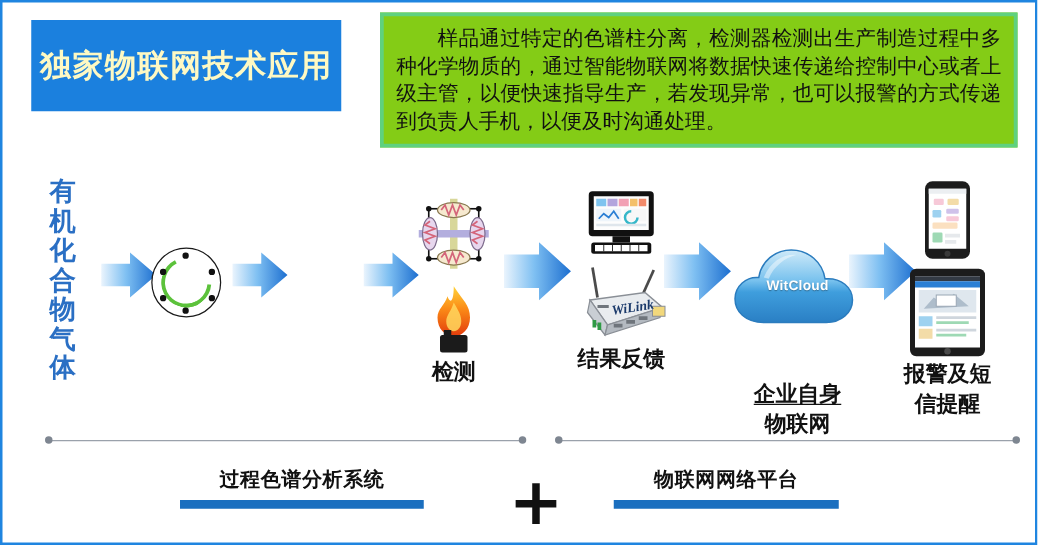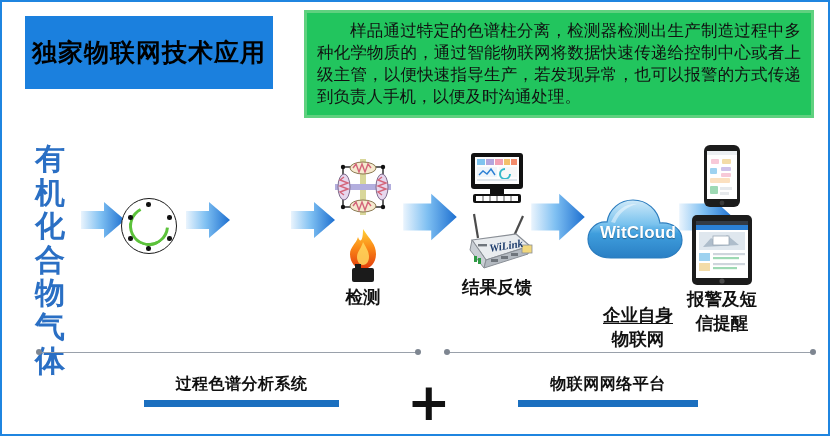--- a/index.html
+++ b/index.html
@@ -15,43 +15,43 @@
   }
 
   
   .title-banner{
     position:absolute;left:23px;top:14px;
     width:248px;height:73px;
     background:#1b80de;
     display:flex;align-items:center;justify-content:center;
   }
   .title-banner .t{
-    color:#000000;font-size:25px;font-weight:bold;
+    color:#fef9c3;font-size:25px;font-weight:bold;
     letter-spacing:1px;white-space:nowrap;
   }
 
   .desc-box{
     position:absolute;left:302px;top:8px;
     width:510px;height:108px;
     box-sizing:border-box;
     border:3px solid #5fd17f;
-    background:#22c55e;
+    background:#84cc16;
     padding:7px 10px 5px 10px;
   }
   .desc-box .p{
     font-size:16.5px;line-height:1.33;color:#111;
     text-indent:2em;text-align:justify;
     font-family:"DejaVu Sans","Liberation Sans",sans-serif;
   }
 
   
   .vlabel{
     position:absolute;left:33px;top:140px;
     width:30px;
-    color:#2a6fc4;font-weight:bold;font-size:30px;
+    color:#2a6fc4;font-weight:bold;font-size:21px;
     line-height:1.12;text-align:center;
   }
 
   
   .arrow{
     position:absolute;
     width:46px;height:44px;
   }
   .arrow svg{display:block;width:100%;height:100%;}
 
@@ -115,21 +115,21 @@
 
   .tcd{width:62px;height:62px;}
   .flame{width:46px;height:56px;}
 
   .monitor{width:60px;height:54px;}
   .router{width:78px;height:62px;}
 
   .cloud{width:108px;height:74px;position:relative;}
   .cloud .ctxt{
     position:absolute;left:0;right:0;top:31px;text-align:center;
-    color:#ffffff;font-size:17px;font-weight:bold;
+    color:#ffffff;font-size:11px;font-weight:bold;
     text-shadow:0 1px 1px rgba(0,0,0,.35);
     letter-spacing:.2px;
   }
 
   .phone{width:38px;height:64px;}
   .tablet{width:62px;height:72px;}
 </style>
 </head>
 <body>
 
@@ -321,21 +321,21 @@
           <path d="M27 66 C12 66 4 57 4 47 C4 37 13 29 23 30 C25 17 36 8 49 8 C63 8 74 18 76 31 C89 30 98 38 98 48 C98 58 89 66 77 66 Z" fill="url(#cg)" stroke="#2b7cbe" stroke-width="1.2"></path>
           <path d="M27 30 C33 16 44 11 53 12 C44 14 35 21 31 31 Z" fill="#ffffff" opacity=".45"></path>
         </svg>
         <div class="ctxt">WitCloud</div>
       </div>
     </div>
     <div class="cap u">企业自身</div>
     <div class="cap">物联网</div>
   </div>
 
-  <div class="node" style="left:664px;top:138px;width:112px;">
+  <div class="node" style="left:700px;top:138px;width:112px;">
     <div class="glyph" style="height:68px;">
       <div class="phone">
         <svg viewBox="0 0 38 64">
           <rect x="1" y="1" width="36" height="62" rx="6" fill="#1c1c1c"></rect>
           <rect x="4" y="7" width="30" height="48" fill="#ffffff"></rect>
           <rect x="4" y="7" width="30" height="4" fill="#eceff2"></rect>
           <rect x="8" y="15" width="8" height="5" rx="1" fill="#f7c9d8"></rect>
           <rect x="19" y="15" width="9" height="5" rx="1" fill="#f3dca8"></rect>
           <rect x="7" y="24" width="7" height="6" rx="1" fill="#9ed2f0"></rect>
           <rect x="18" y="23" width="10" height="4" rx="1" fill="#cfc2ea"></rect>
@@ -383,18 +383,18 @@
       <div class="dot r"></div>
   </div>
 
   <div class="sect" style="left:142px;top:372px;width:195px;">
     <div class="nm">过程色谱分析系统</div>
     <div class="ul"></div>
   </div>
 
   <div class="plus" style="left:405px;top:374px;">+</div>
 
-  <div class="sect" style="left:516px;top:372px;width:180px;">
+  <div class="sect" style="left:489px;top:372px;width:180px;">
     <div class="nm">物联网网络平台</div>
     <div class="ul"></div>
   </div>
 
 </div>
 
 </body></html>

